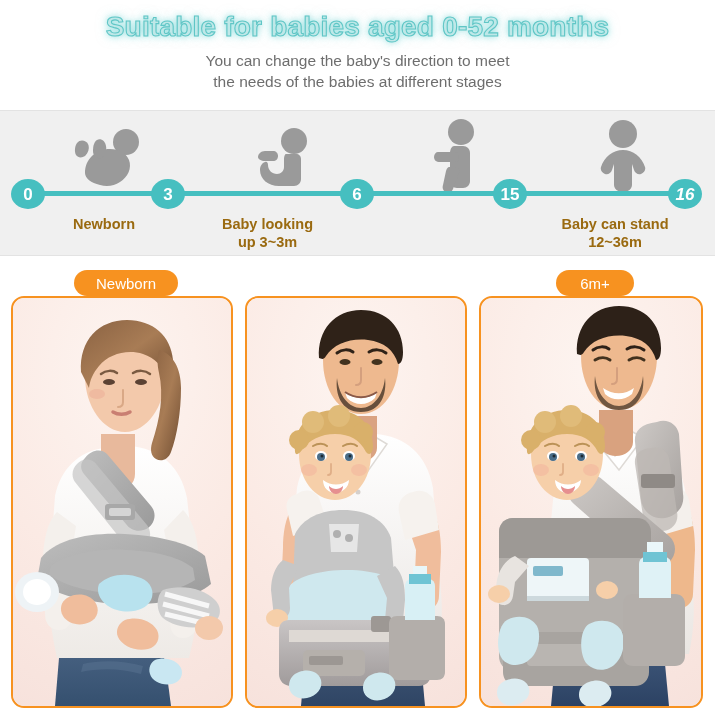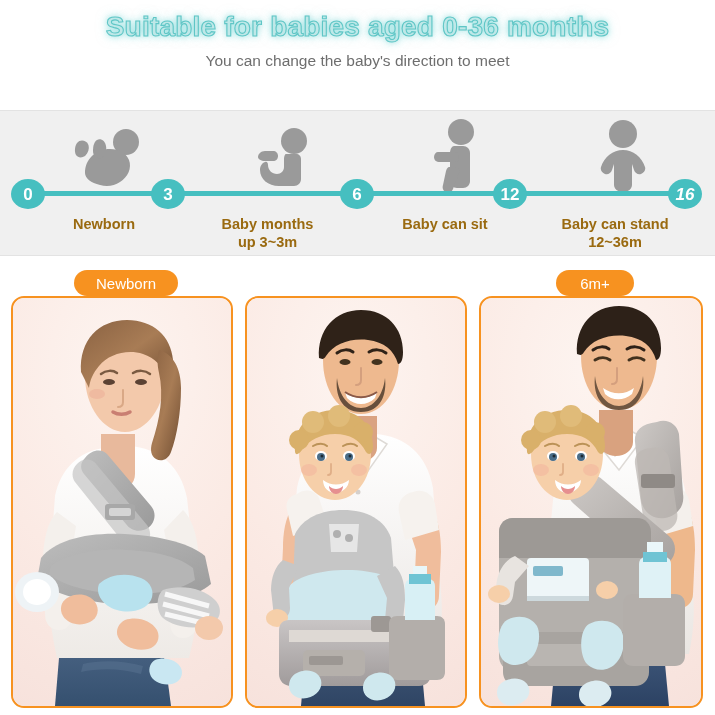--- a/index.html
+++ b/index.html
@@ -88,23 +88,24 @@
       radial-gradient(ellipse 120% 90% at 50% 18%, #fdf4f0 0%, #fbeae4 55%, #f7e2dc 100%);
   }
   .photo svg{position:absolute;left:0;top:0;display:block;}
 </style>
 </head>
 <body>
 
 <div class="page">
 
   <div class="header">
-    <div class="title">Suitable for babies aged 0-36 months</div>
+    <div class="title">Suitable for babies aged 0-52 months</div>
     <div class="subtitle">
       <span>You can change the baby's direction to meet</span>
+      <span>the needs of the babies at different stages</span>
     </div>
   </div>
 
   <div class="band">
 
     <div class="silh" style="left:64px;top:16px;">
       <svg width="84" height="62" viewBox="0 0 84 62">
         <g fill="#9a9a9a">
           <circle cx="62" cy="15" r="13"></circle>
           <path d="M21 46c0-14 11-24 25-24 9 0 16 4 19 11 3 8-1 17-9 22-6 4-13 5-20 3-9-2-15-7-15-12z"></path>
@@ -142,32 +143,31 @@
           <path d="M31 31c10 0 19 7 22 17 1 3-1 6-4 7-3 1-6-1-7-4l-2-6v21c0 4-4 7-9 7s-9-3-9-7V45l-2 6c-1 3-4 5-7 4-3-1-5-4-4-7 3-10 12-17 22-17z"></path>
         </g>
       </svg>
     </div>
 
     <div class="track"></div>
 
     <div class="node n0">0</div>
     <div class="node n3">3</div>
     <div class="node n6">6</div>
-    <div class="node n12">12</div>
+    <div class="node n12">15</div>
     <div class="node n16">16</div>
 
     <div class="cap c1">
       <span>Newborn</span>
     </div>
     <div class="cap c2">
-      <span>Baby months</span>
+      <span>Baby looking</span>
       <span>up 3~3m</span>
     </div>
     <div class="cap c3">
-      <span>Baby can sit</span>
     </div>
     <div class="cap c4">
       <span>Baby can stand</span>
       <span>12~36m</span>
     </div>
   </div>
 
   <div class="badge b1">Newborn</div>
   <div class="badge b3">6m+</div>
 

